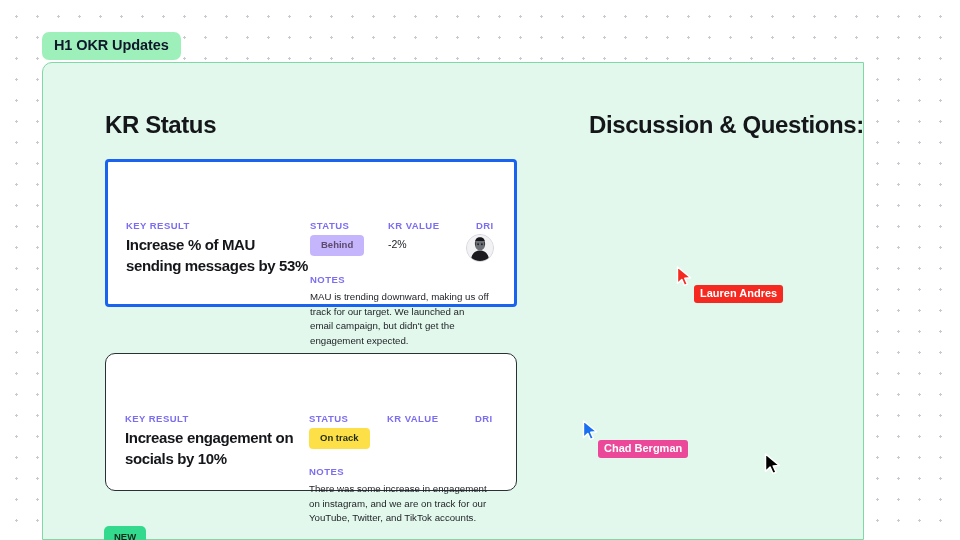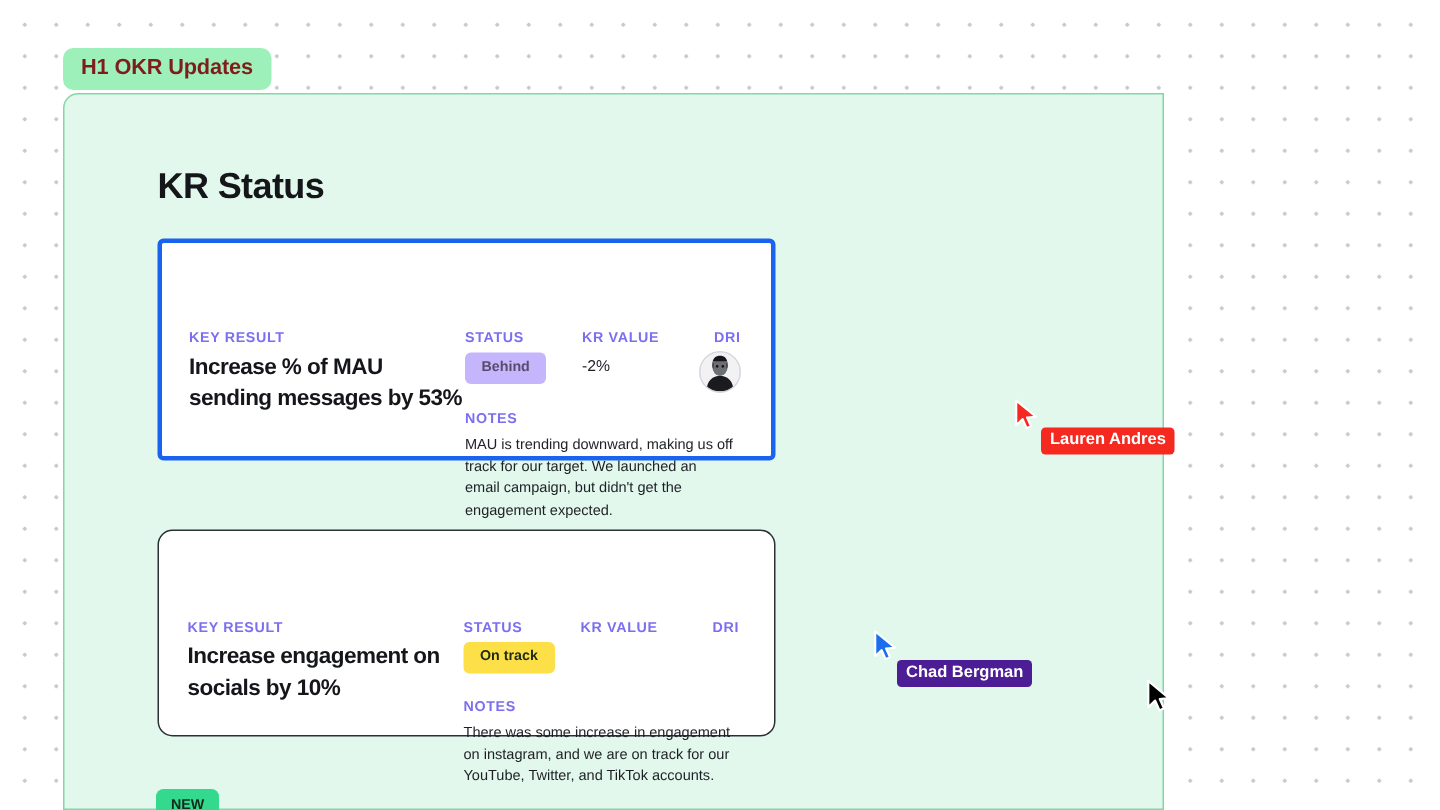--- a/index.html
+++ b/index.html
@@ -23,37 +23,37 @@
     background-image: radial-gradient(circle, #c9c9cf 1.1px, transparent 1.2px);
     background-size: 21px 21px;
     background-position: 6px 6px;
   }
 
   
   #canvas-frame {
     position: absolute;
     left: 42px;
     top: 62px;
-    width: 734px;
+    width: 822px;
     height: 478px;
     background: #e2f8ec;
     border: 1px solid #7fd8a6;
     border-top-left-radius: 10px;
     border-top-right-radius: 0px;
     box-sizing: border-box;
     overflow: hidden;
   }
 
   
   #frame-title {
     position: absolute;
     left: 42px;
     top: 32px;
     background: #9df0b9;
-    color: #7f1d1d;
+    color: #0f172a;
     font-size: 14.5px;
     font-weight: 700;
     letter-spacing: -0.1px;
     padding: 5px 12px 6px 12px;
     border-radius: 7px;
     white-space: nowrap;
     line-height: 1.15;
   }
 
   
@@ -155,21 +155,21 @@
     font-weight: 700;
     color: #ffffff;
     padding: 2px 6px 3px 6px;
     border-radius: 3px;
     white-space: nowrap;
     line-height: 1.2;
   }
   #cursor-lauren { left: 676px; top: 266px; }
   #cursor-lauren .cursor-name { left: 18px; top: 19px; background: #f5291f; }
   #cursor-chad { left: 582px; top: 420px; }
-  #cursor-chad .cursor-name { left: 16px; top: 20px; background: #4c1d95; }
+  #cursor-chad .cursor-name { left: 16px; top: 20px; background: #ec4899; }
 
   #system-cursor { position: absolute; left: 764px; top: 453px; }
 
   
   #bottom-chip {
     position: absolute;
     left: 104px;
     top: 526px;
     background: #33d98c;
     color: #0f2b1c;
@@ -183,20 +183,21 @@
 </style>
 </head>
 <body>
 
 <div id="dot-bg"></div>
 
 <div id="canvas-frame">
 
   <div class="section-heading" id="kr-status-heading" style="left:62px; top:48px;">KR Status</div>
 
+  <div class="section-heading" id="discussion-heading" style="left:546px; top:48px;">Discussion &amp; Questions:</div>
 
   <div class="kr-card selected" style="left:62px; top:96px; width:412px; height:148px;">
     <div class="card-inner">
       <div class="col-label" style="left:18px; top:18px;">KEY RESULT</div>
       <div class="kr-title" style="left:18px; top:33px;">Increase % of MAU sending messages by 53%</div>
 
       <div class="col-label" style="left:202px; top:18px;">STATUS</div>
       <div class="status-chip chip-behind" style="left:202px; top:33px;">Behind</div>
 
       <div class="col-label" style="left:280px; top:18px;">KR VALUE</div>

